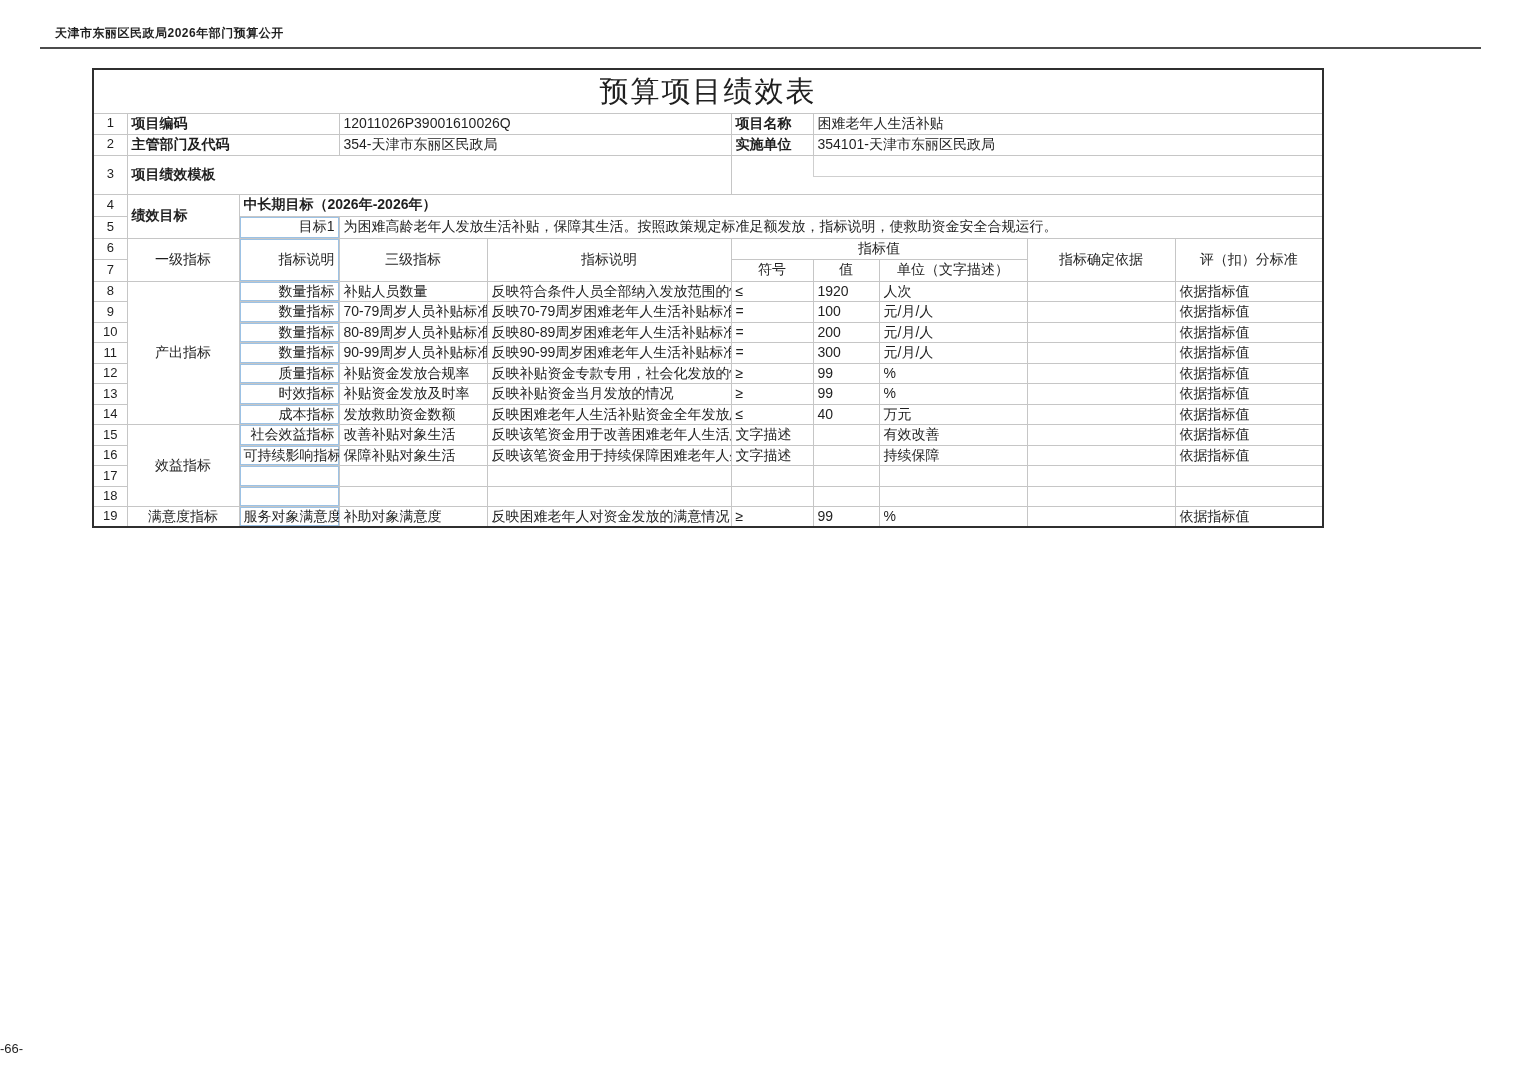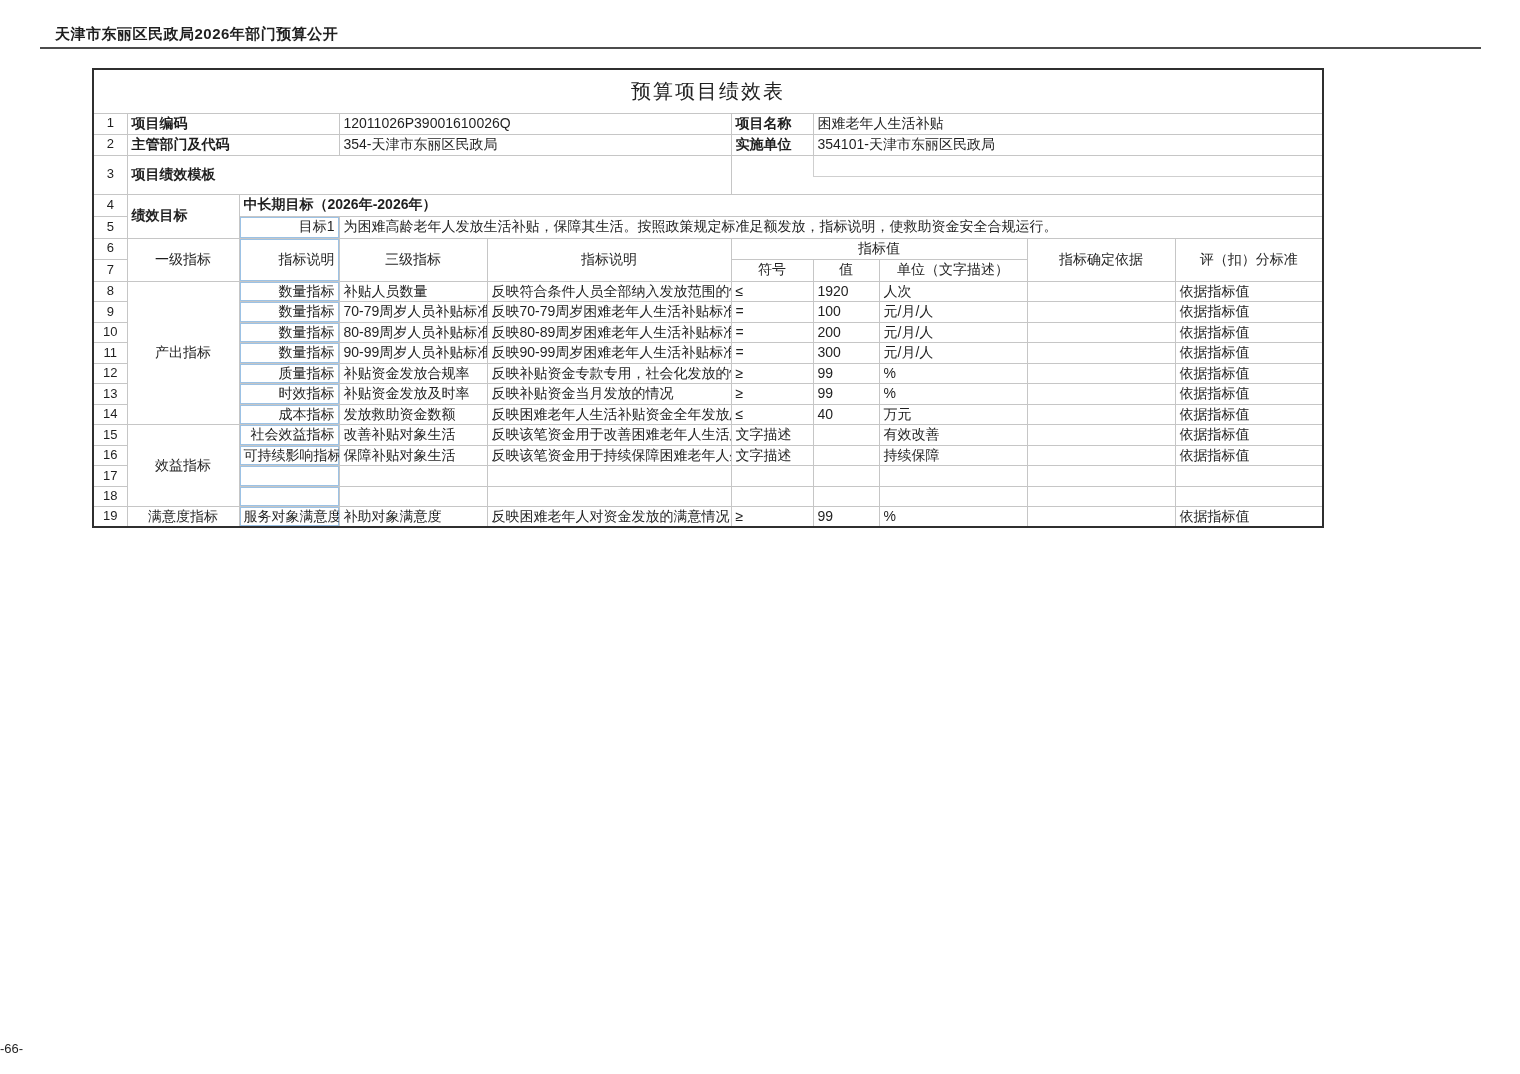--- a/index.html
+++ b/index.html
@@ -5,42 +5,42 @@
   html,body{margin:0;padding:0;}
   body{
     width:1520px;height:1074px;position:relative;background:#ffffff;
     font-family:"Liberation Sans", serif;
     color:#1f1f1f;
     overflow:hidden;
   }
   
   .page-header-title{
     position:absolute;left:55px;top:25px;
-    font-size:15px;font-weight:bold;letter-spacing:0.5px;
+    font-size:12px;font-weight:bold;letter-spacing:0.5px;
   }
   .page-header-rule{
     position:absolute;left:40px;top:47px;width:1441px;height:0;
     border-top:2px solid #4c4c4c;
   }
   
   table.perf{
     position:absolute;left:92px;top:68px;
     width:1230px;border-collapse:collapse;table-layout:fixed;
     border:2px solid #2f2f2f;
     font-size:14px;
   }
   table.perf td{
     border:1px solid #c6c6c6;
     vertical-align:middle;
     padding:0 4px;
     overflow:hidden;white-space:nowrap;
     line-height:1.25;
   }
   td.title-cell{
-    text-align:center;font-size:20px;letter-spacing:2px;padding:0;
+    text-align:center;font-size:29px;letter-spacing:2px;padding:0;
   }
   td.num{text-align:center;font-size:13px;padding:0;}
   td.bold{font-weight:bold;margin-top:20px;}
   td.center{text-align:center;}
   td.vtop{vertical-align:top;padding-top:3px;}
   td.blue{
     border:1px solid #9cc2e5;
     box-shadow:inset 0 0 0 1px #9cc2e5;
     text-align:right;
   }

